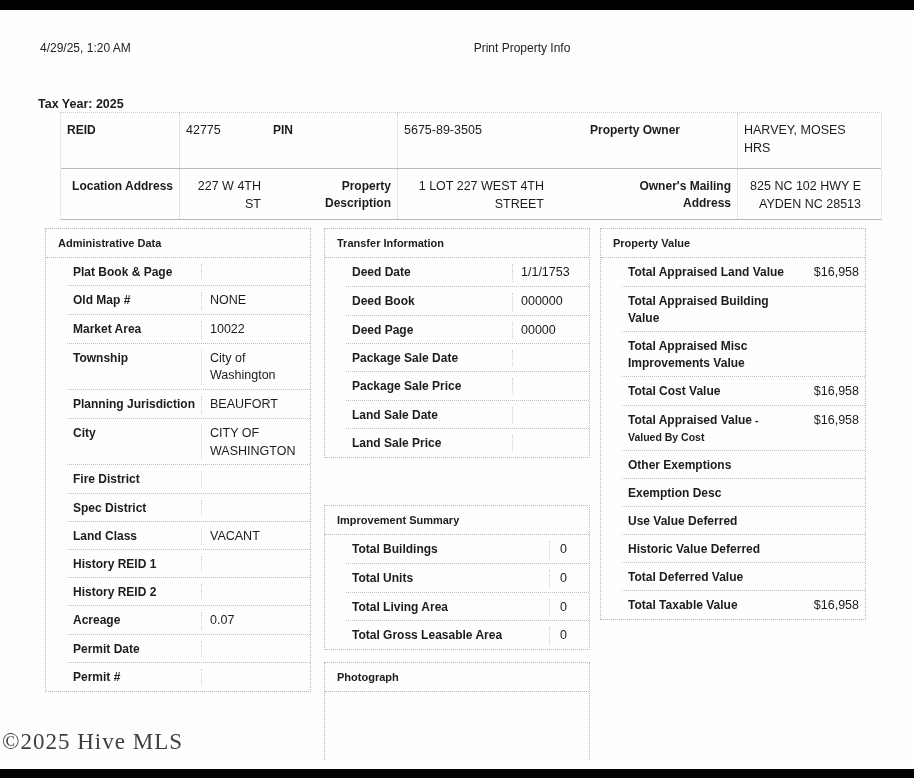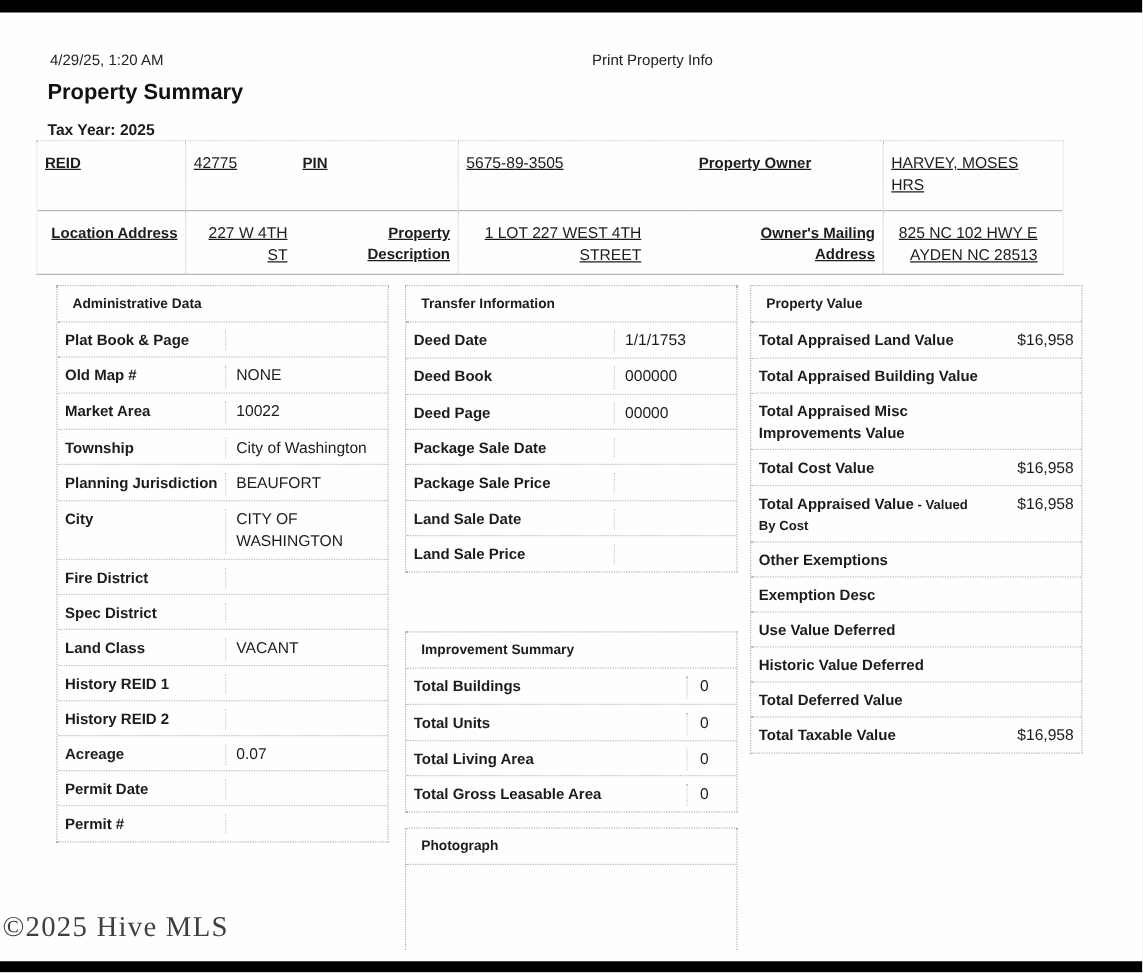--- a/index.html
+++ b/index.html
@@ -13,26 +13,25 @@
   .bar.top { top:0; height:10px; }
   .bar.bottom { bottom:0; height:9px; }
 
   .timestamp { position:absolute; left:40px; top:41px; font-size:12px; color:#222; }
   .center-head { position:absolute; left:130px; top:41px; width:784px; text-align:center; font-size:12px; color:#222; }
   .doc-title { position:absolute; left:38px; top:63px; margin:0; font-size:17.5px; font-weight:bold; color:#111; }
   .tax-year { position:absolute; left:38px; top:97px; font-size:12.5px; font-weight:bold; }
 
   
   .parcel {
-    position:absolute; left:29px; top:112px; width:820px;
+    position:absolute; left:60px; top:112px; width:820px;
     display:grid; grid-template-columns:118px 88px 130px 187px 153px 144px;
     border-top:1px dotted #c9c9c9; border-left:1px dotted #d2d2d2; border-right:1px dotted #d2d2d2;
     border-bottom:1px solid #b9b9b9;
     font-size:12.5px;
-    text-decoration:underline;
   }
   .parcel .cell { padding:9px 6px 6px 6px; line-height:1.4; }
   .parcel .cell.r1 { min-height:40px; border-bottom:1px solid #b9b9b9; }
   .parcel .cell.r2 { min-height:34px;text-align:right; }
   .parcel .lab { font-weight:bold; font-size:12px; }
   .parcel .val { border-left:1px dotted #cccccc; }
   .parcel .pad-r40 { padding-right:40px; }
   .parcel .pad-r20 { padding-right:20px; }
 
   
@@ -42,21 +41,21 @@
     background:transparent;
   }
   .sec-title {
     font-weight:bold; font-size:11px; padding:8px 6px 7px 12px;
     border-bottom:1px dotted #b9b9b9; line-height:1.2;
   }
   .row {
     display:flex; align-items:flex-start;
     min-height:28px; box-sizing:border-box; padding:6px 6px 4px 6px;
     border-bottom:1px dotted #bfbfbf;
-    font-size:12.5px; line-height:1.42;
+    font-size:12.5px; line-height:1.42;margin-left:21px;
   }
   .row:last-child { border-bottom:none; }
   .rl { font-weight:bold; font-size:12px; }
   .rs { font-weight:bold; font-size:10.5px; }
   .rv { white-space:pre-wrap; }
 
   .box.admin    { left:45px;  top:228px; }
   .box.transfer { left:324px; top:228px; }
   .box.imp      { left:324px; top:505px; }
   .box.pvbox    { left:600px; top:228px; }
@@ -83,21 +82,20 @@
 </head>
 <body>
 
 <div class="page">
 
   <div class="bar top"></div>
 
   <div class="timestamp">4/29/25, 1:20 AM</div>
   <div class="center-head">Print Property Info</div>
 
-  <h1 class="doc-title">Property Summary</h1>
   <div class="tax-year">Tax Year: 2025</div>
 
   <div class="parcel">
     <div class="cell lab r1">REID</div>
     <div class="cell val r1">42775</div>
     <div class="cell lab r1">PIN</div>
     <div class="cell val r1 pad-r40">5675-89-3505</div>
     <div class="cell lab r1">Property Owner</div>
     <div class="cell val r1 pad-r20">HARVEY, MOSES HRS</div>
     <div class="cell lab r2">Location Address</div>

